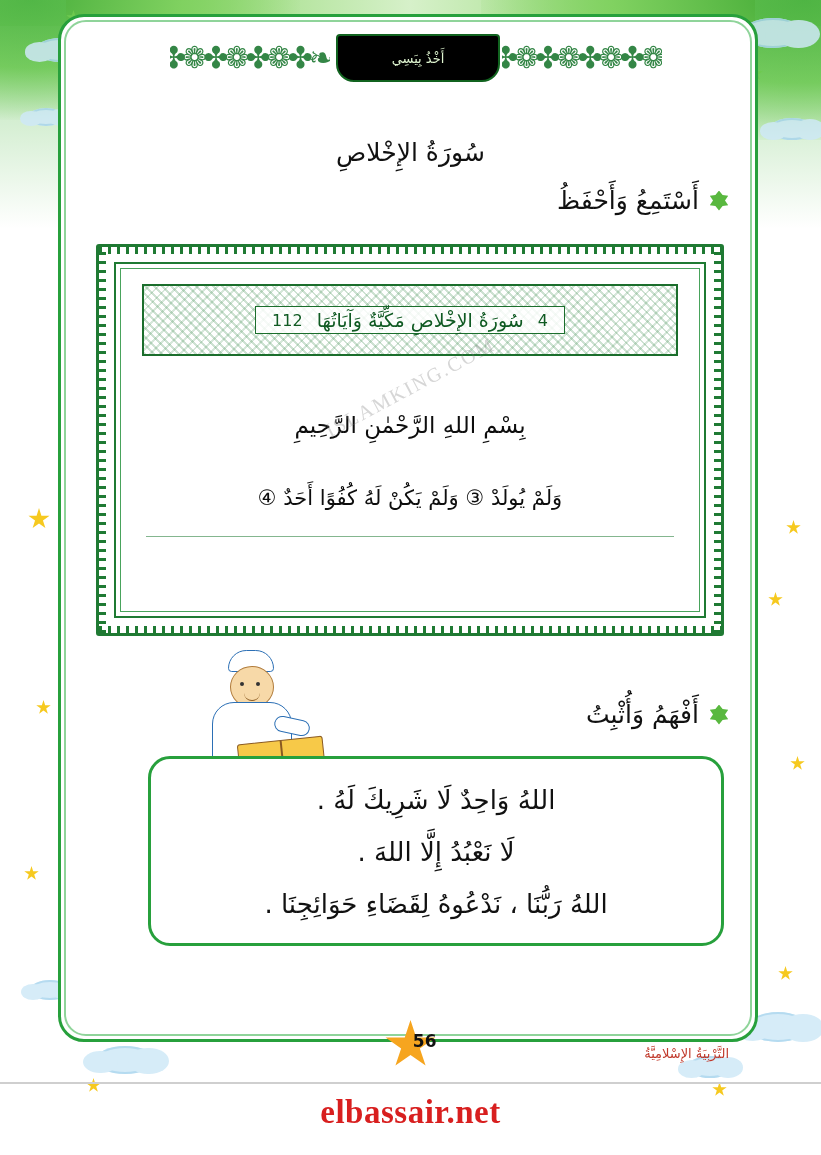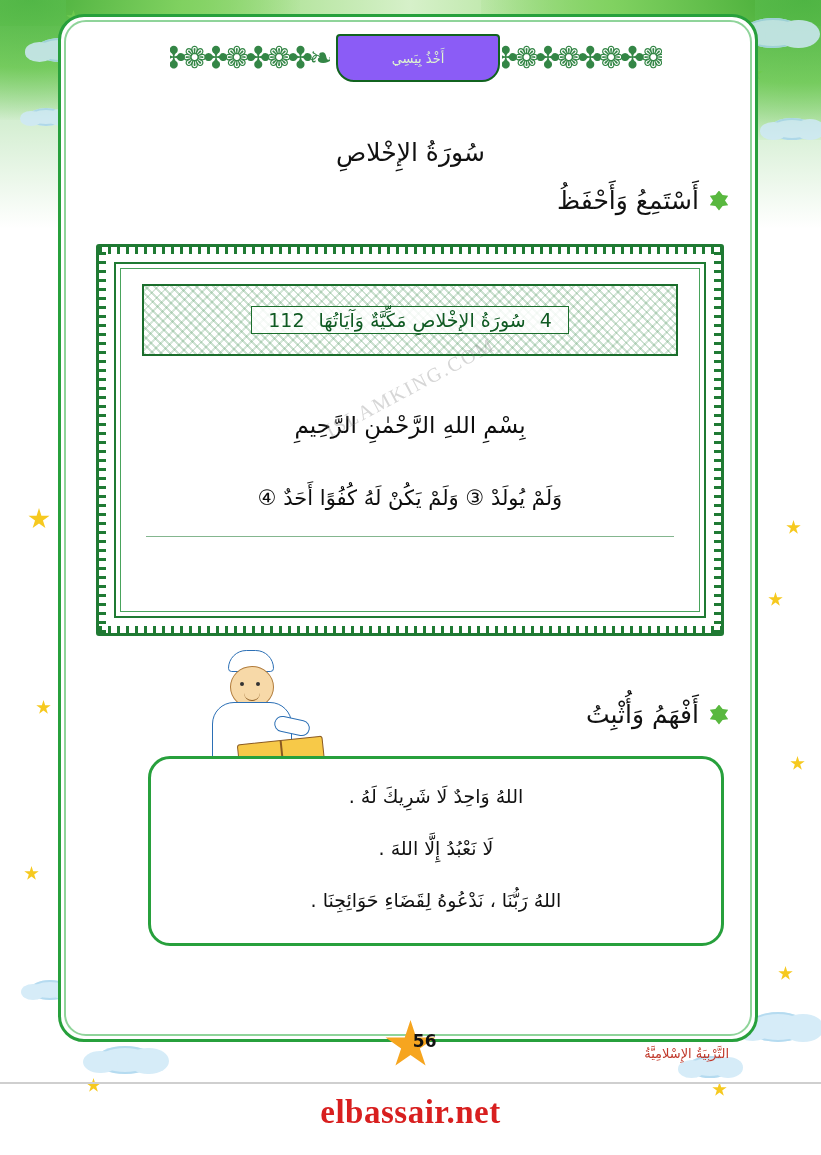--- a/index.html
+++ b/index.html
@@ -102,21 +102,21 @@
     letter-spacing: -4px;
     white-space: nowrap;
     overflow: hidden;
     opacity: .9;
   }
   .header-orn.left { left: 0; text-align: left; }
   .header-orn.right { right: 0; text-align: right; }
   .header-plate {
     position: absolute; left: 166px; top: 0;
     width: 160px; height: 44px;
-    background: #8b5cf6;
+    background: #000000;
     border: 2px solid #11631f;
     border-radius: 4px 4px 18px 18px;
     display: flex; align-items: center; justify-content: center;
   }
   .header-plate span {
     color: #dff5d0;
     font-size: 13px;
     font-family: "DejaVu Sans", sans-serif;
   }
 
@@ -193,21 +193,21 @@
   }
   .surah-banner-inner {
     border: 1px solid #1b6e2c;
     padding: 2px 16px;
     background: rgba(255,255,255,.82);
     display: flex; align-items: center; gap: 14px;
     direction: rtl;
     font-family: "DejaVu Sans", serif;
   }
   .surah-name { font-size: 19px; color: #0f5a22; white-space: nowrap; }
-  .surah-num  { font-size: 19px; color: #0f5a22; }
+  .surah-num  { font-size: 16px; color: #0f5a22; }
 
   .basmala {
     position: absolute; left: 0; right: 0; top: 108px;
     text-align: center;
     font-size: 23px;
     color: #0d0d0d;
     font-family: "DejaVu Sans", serif;
     direction: rtl;
     margin-top: 40px;
   }
@@ -263,21 +263,21 @@
     border: 3px solid #27a03c;
     border-radius: 22px;
     box-sizing: border-box;
     background: #ffffff;
   }
   .answer-line {
     position: absolute;
     right: 40px; left: 40px;
     text-align: center;
     direction: rtl;
-    font-size: 19px;
+    font-size: 26px;
     color: #111;
     font-family: "DejaVu Sans", serif;
   }
   .ans-1 { top: 26px; }
   .ans-2 { top: 78px; }
   .ans-3 { top: 130px; }
 
   
   .footer-star {
     position: absolute;

